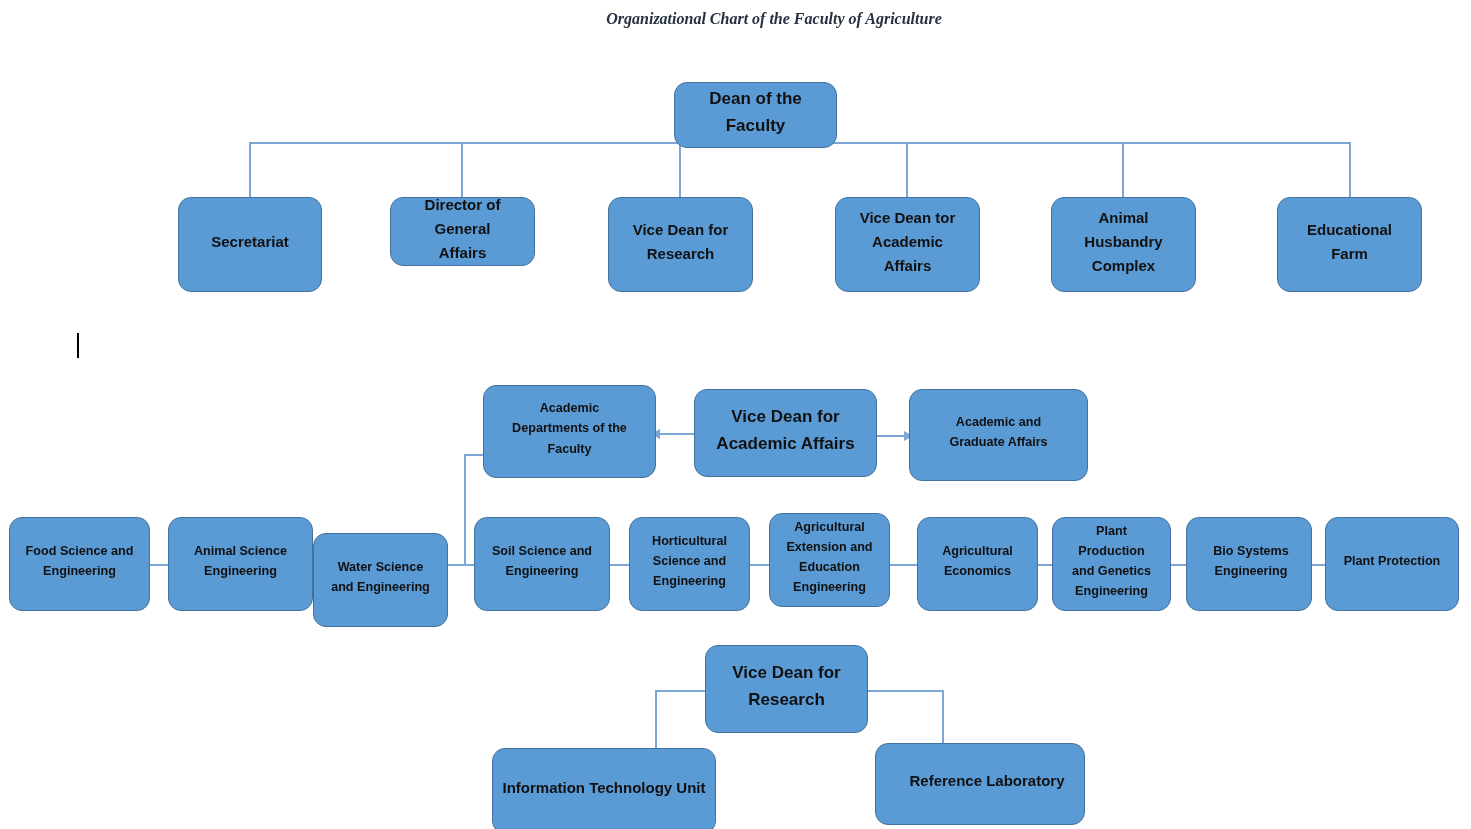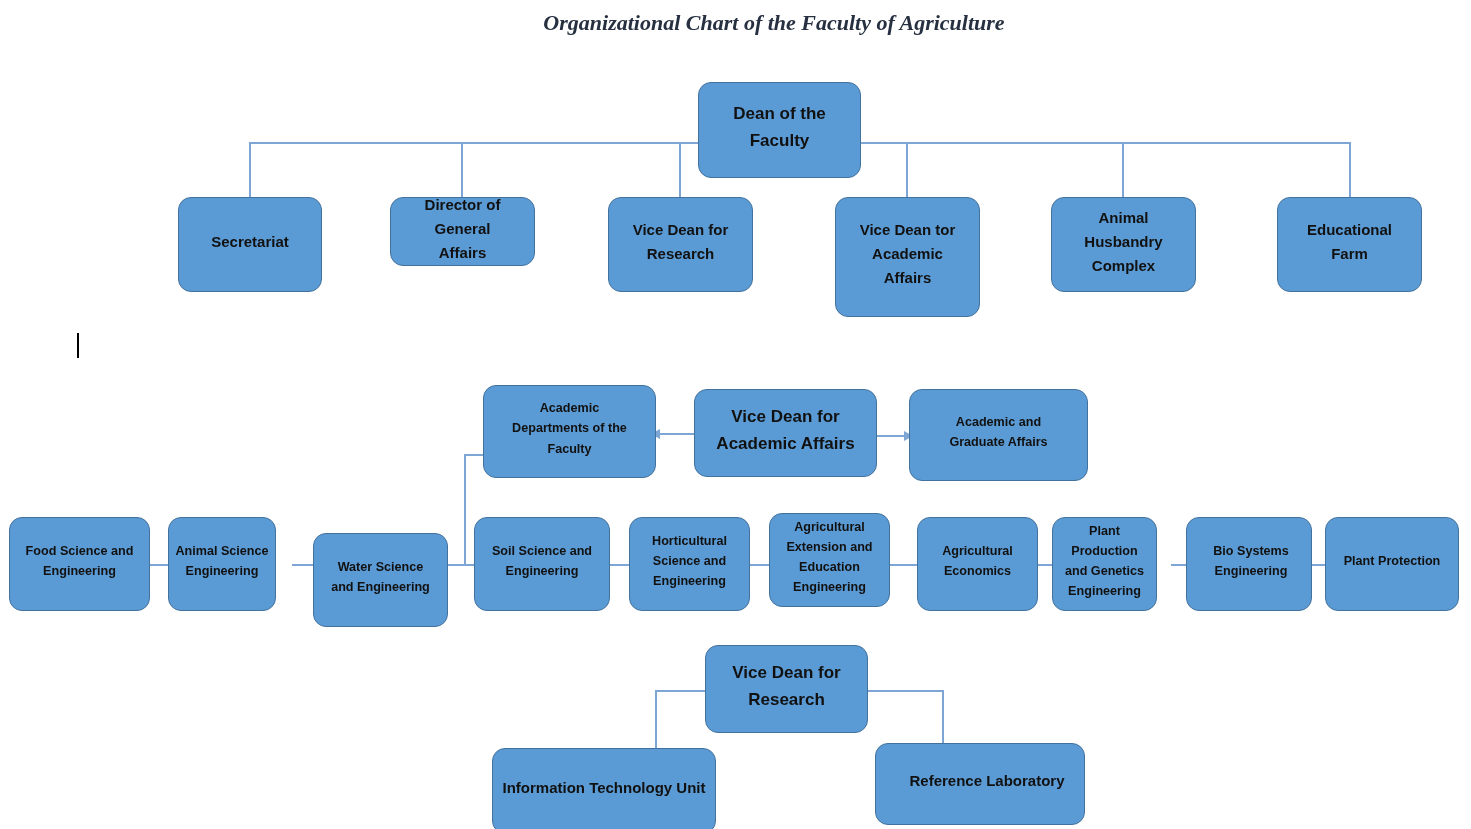--- a/index.html
+++ b/index.html
@@ -10,21 +10,21 @@
     --box-text:#111111;
   }
   html,body{margin:0;padding:0;}
   body{
     width:1471px;height:829px;position:relative;background:#ffffff;
     font-family:"Liberation Sans","DejaVu Sans",sans-serif;overflow:hidden;
   }
   .title{
     position:absolute;top:10px;left:774px;transform:translateX(-50%);
     font-family:"Liberation Serif","DejaVu Serif",serif;
-    font-size:22px;font-weight:bold;font-style:italic;
+    font-size:16px;font-weight:bold;font-style:italic;
     color:var(--title-text);white-space:nowrap;
   }
   .box{
     position:absolute;box-sizing:border-box;
     background:var(--box-fill);
     border:1.6px solid var(--box-border);
     border-radius:13px;
     display:flex;align-items:center;justify-content:center;
     text-align:center;font-weight:bold;color:var(--box-text);
     padding:4px 6px 10px 6px;z-index:2;
@@ -32,38 +32,38 @@
   .box .lbl{white-space:pre-line;line-height:1.6;}
   .f17{font-size:17px}
   .f15{font-size:15px}
   .f13{font-size:12.6px}
   .cn{position:absolute;background:var(--connector);z-index:1;}
   .ah{position:absolute;width:0;height:0;z-index:1;}
   .ah-left{border-top:5px solid transparent;border-bottom:5px solid transparent;border-right:9px solid var(--connector);}
   .ah-right{border-top:5px solid transparent;border-bottom:5px solid transparent;border-left:9px solid var(--connector);}
   .cursor-mark{position:absolute;background:#000;z-index:3;}
 
-  #b-dean{left:698px;top:82px;width:163px;height:96px;}
+  #b-dean{left:674px;top:82px;width:163px;height:66px;}
   #b-secretariat{left:178px;top:197px;width:144px;height:95px;}
   #b-director{left:390px;top:197px;width:145px;height:69px;}
   #b-vd-research-top{left:608px;top:197px;width:145px;height:95px;}
-  #b-vd-academic-top{left:835px;top:197px;width:145px;height:120px;}
+  #b-vd-academic-top{left:835px;top:197px;width:145px;height:95px;}
   #b-animal-husbandry{left:1051px;top:197px;width:145px;height:95px;}
   #b-educational-farm{left:1277px;top:197px;width:145px;height:95px;}
   #b-acad-depts{left:483px;top:385px;width:173px;height:93px;}
   #b-vd-academic-mid{left:694px;top:389px;width:183px;height:88px;}
   #b-acad-grad{left:909px;top:389px;width:179px;height:92px;}
   #b-food{left:9px;top:517px;width:141px;height:94px;}
-  #b-animal-sci{left:168px;top:517px;width:108px;height:94px;}
+  #b-animal-sci{left:168px;top:517px;width:145px;height:94px;}
   #b-water{left:313px;top:517px;width:135px;height:94px;margin-top:16px;}
   #b-soil{left:474px;top:517px;width:136px;height:94px;}
   #b-horticultural{left:629px;top:517px;width:121px;height:94px;}
   #b-agri-ext{left:769px;top:513px;width:121px;height:94px;}
   #b-agri-econ{left:917px;top:517px;width:121px;height:94px;}
-  #b-plant-prod{left:1052px;top:517px;width:105px;height:94px;}
+  #b-plant-prod{left:1052px;top:517px;width:119px;height:94px;}
   #b-bio-systems{left:1186px;top:517px;width:126px;height:94px;padding-left:10px;}
   #b-plant-protection{left:1325px;top:517px;width:134px;height:94px;}
   #b-vd-research-bottom{left:705px;top:645px;width:163px;height:88px;}
   #b-itu{left:492px;top:748px;width:224px;height:86px;align-items:center;}
   #b-ref-lab{left:875px;top:743px;width:210px;height:82px;padding-left:20px;}
 
   #cn-bus{left:250px;top:142px;width:1100px;height:1.5px;}
   #cn-drop-1{left:249px;top:142px;width:1.5px;height:55px;}
   #cn-drop-2{left:461px;top:142px;width:1.5px;height:55px;}
   #cn-drop-3{left:679px;top:142px;width:1.5px;height:55px;}

